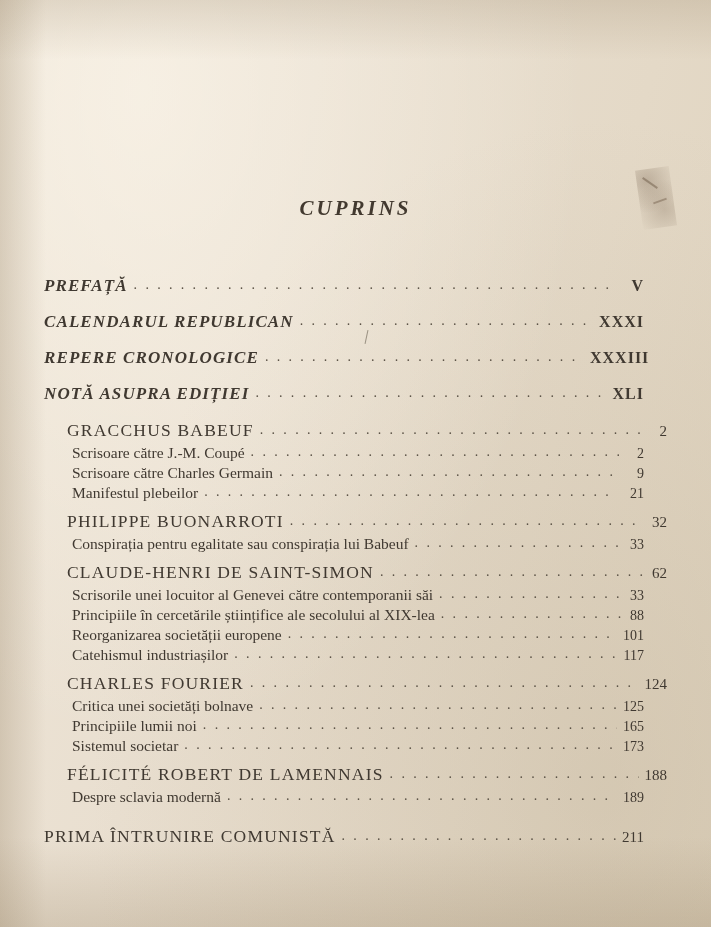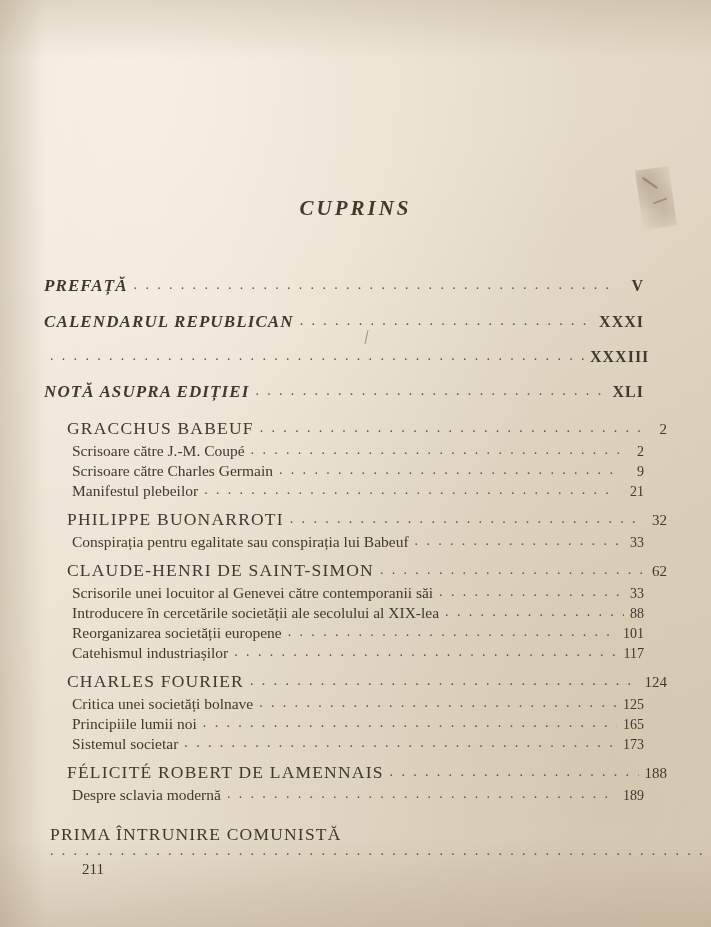--- a/index.html
+++ b/index.html
@@ -185,21 +185,20 @@
   .lvl-work .page-no {
     font-size: 14px;
   }
 
   .lvl-section .label {
     font-size: 17.5px;
     letter-spacing: 1.2px;
   }
   .lvl-section {
     margin-top: 20px;
-    flex-direction: column;
   }
   .lvl-section .page-no {
     font-size: 15px;
   }
 
   .pnum-col {
     width: 54px;
     display: inline-block;
   }
 </style>
@@ -224,20 +223,21 @@
         <span class="label">PREFAȚĂ</span>
         <span class="leader">. . . . . . . . . . . . . . . . . . . . . . . . . . . . . . . . . . . . . . . . . . . . . . . . . . . . . . . . . . . . . . . . . . . . . . . . . . . . . . . . . . . . . . . . . </span>
         <span class="page-no pnum-col">V</span>
       </div>
       <div class="row lvl-front">
         <span class="label">CALENDARUL REPUBLICAN</span>
         <span class="leader">. . . . . . . . . . . . . . . . . . . . . . . . . . . . . . . . . . . . . . . . . . . . . . . . . . . . . . . . . . . . . . . . . . . . . . . . . . . . . . . . . . . . . . . . . </span>
         <span class="page-no pnum-col">XXXI</span>
       </div>
       <div class="row lvl-front">
+        <span class="label">REPERE  CRONOLOGICE</span>
         <span class="leader">. . . . . . . . . . . . . . . . . . . . . . . . . . . . . . . . . . . . . . . . . . . . . . . . . . . . . . . . . . . . . . . . . . . . . . . . . . . . . . . . . . . . . . . . . </span>
         <span class="page-no pnum-col">XXXIII</span>
       </div>
       <div class="row lvl-front">
         <span class="label">NOTĂ ASUPRA EDIȚIEI</span>
         <span class="leader">. . . . . . . . . . . . . . . . . . . . . . . . . . . . . . . . . . . . . . . . . . . . . . . . . . . . . . . . . . . . . . . . . . . . . . . . . . . . . . . . . . . . . . . . . </span>
         <span class="page-no pnum-col">XLI</span>
       </div>
       <div class="row lvl-author">
         <span class="label">GRACCHUS  BABEUF</span>
@@ -273,21 +273,21 @@
         <span class="label">CLAUDE-HENRI DE SAINT-SIMON</span>
         <span class="leader">. . . . . . . . . . . . . . . . . . . . . . . . . . . . . . . . . . . . . . . . . . . . . . . . . . . . . . . . . . . . . . . . . . . . . . . . . . . . . . . . . . . . . . . . . </span>
         <span class="page-no pnum-col">62</span>
       </div>
       <div class="row lvl-work">
         <span class="label">Scrisorile unei locuitor al Genevei către contemporanii săi</span>
         <span class="leader">. . . . . . . . . . . . . . . . . . . . . . . . . . . . . . . . . . . . . . . . . . . . . . . . . . . . . . . . . . . . . . . . . . . . . . . . . . . . . . . . . . . . . . . . . </span>
         <span class="page-no pnum-col">33</span>
       </div>
       <div class="row lvl-work">
-        <span class="label">Introducere în cercetările societății ale secolului al  XIX-lea</span>
+        <span class="label">Principiile în cercetările științifice ale secolului al  XIX-lea</span>
         <span class="leader">. . . . . . . . . . . . . . . . . . . . . . . . . . . . . . . . . . . . . . . . . . . . . . . . . . . . . . . . . . . . . . . . . . . . . . . . . . . . . . . . . . . . . . . . . </span>
         <span class="page-no pnum-col">88</span>
       </div>
       <div class="row lvl-work">
         <span class="label">Reorganizarea societății europene</span>
         <span class="leader">. . . . . . . . . . . . . . . . . . . . . . . . . . . . . . . . . . . . . . . . . . . . . . . . . . . . . . . . . . . . . . . . . . . . . . . . . . . . . . . . . . . . . . . . . </span>
         <span class="page-no pnum-col">101</span>
       </div>
       <div class="row lvl-work">
         <span class="label">Catehismul   industriașilor</span>

